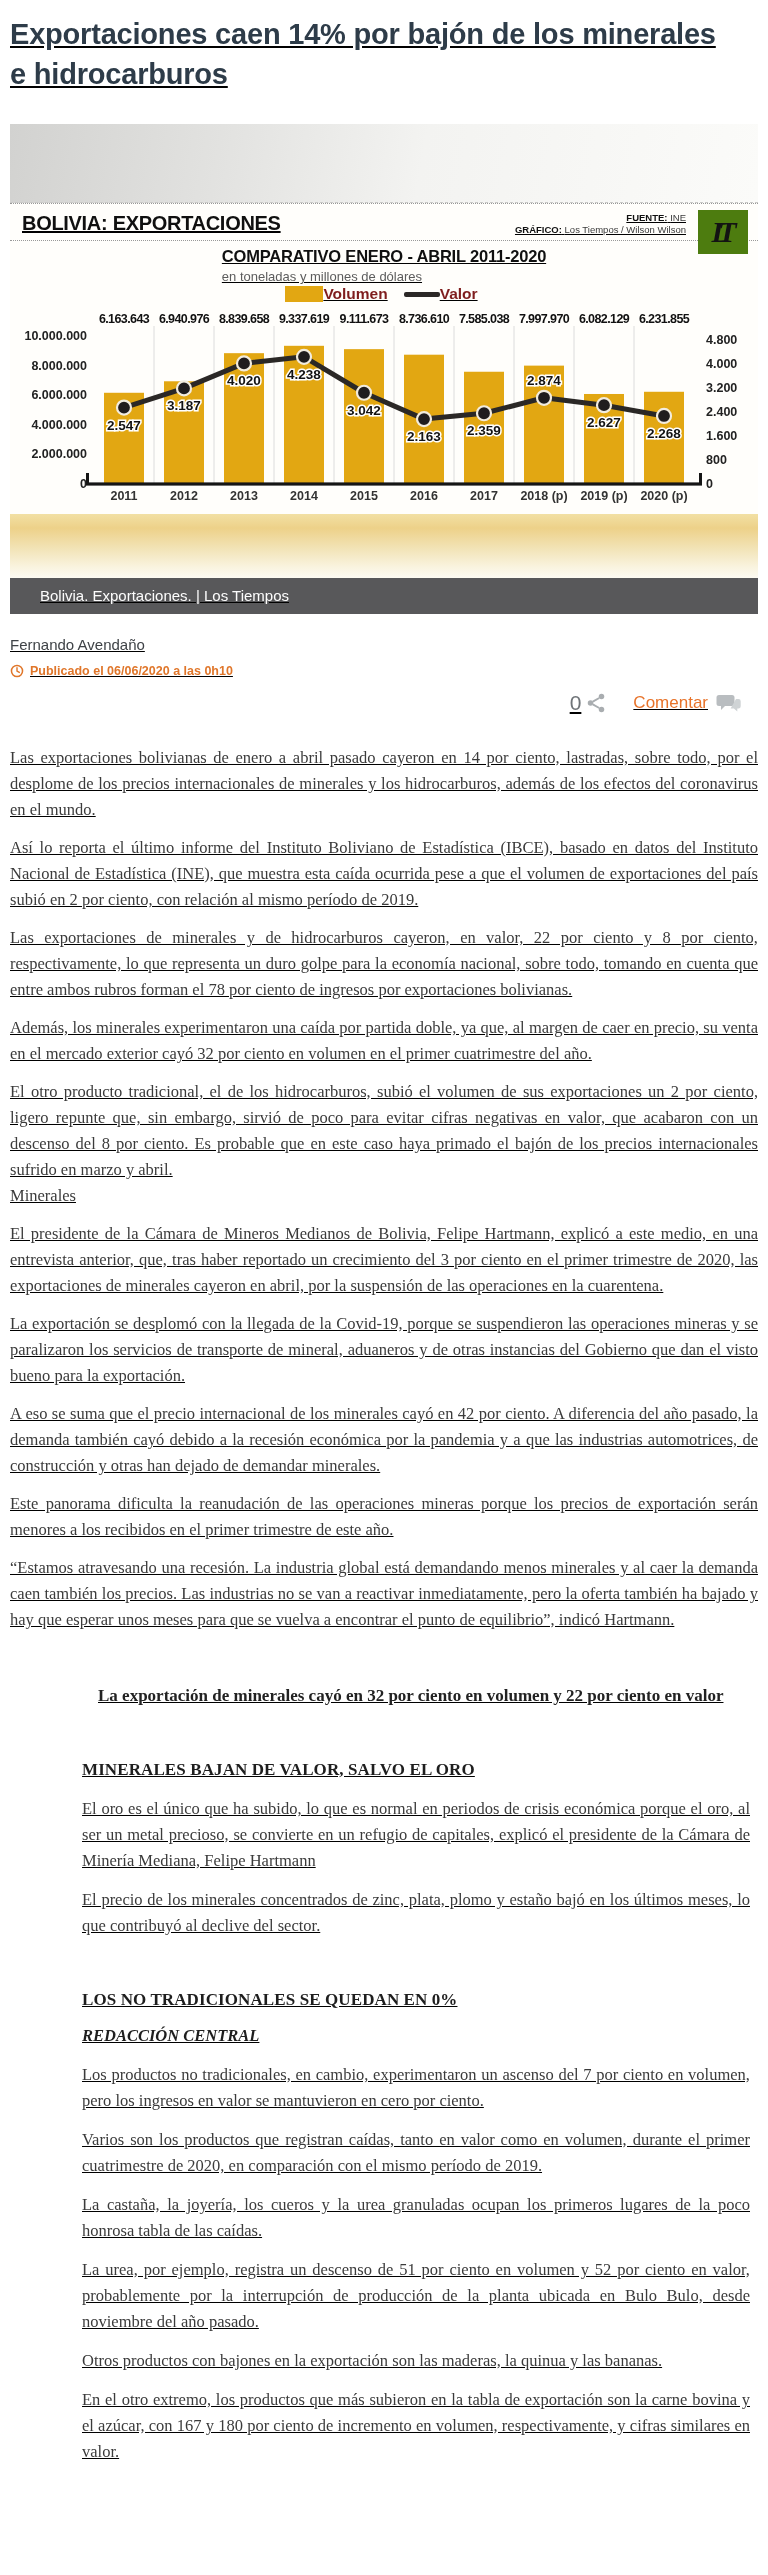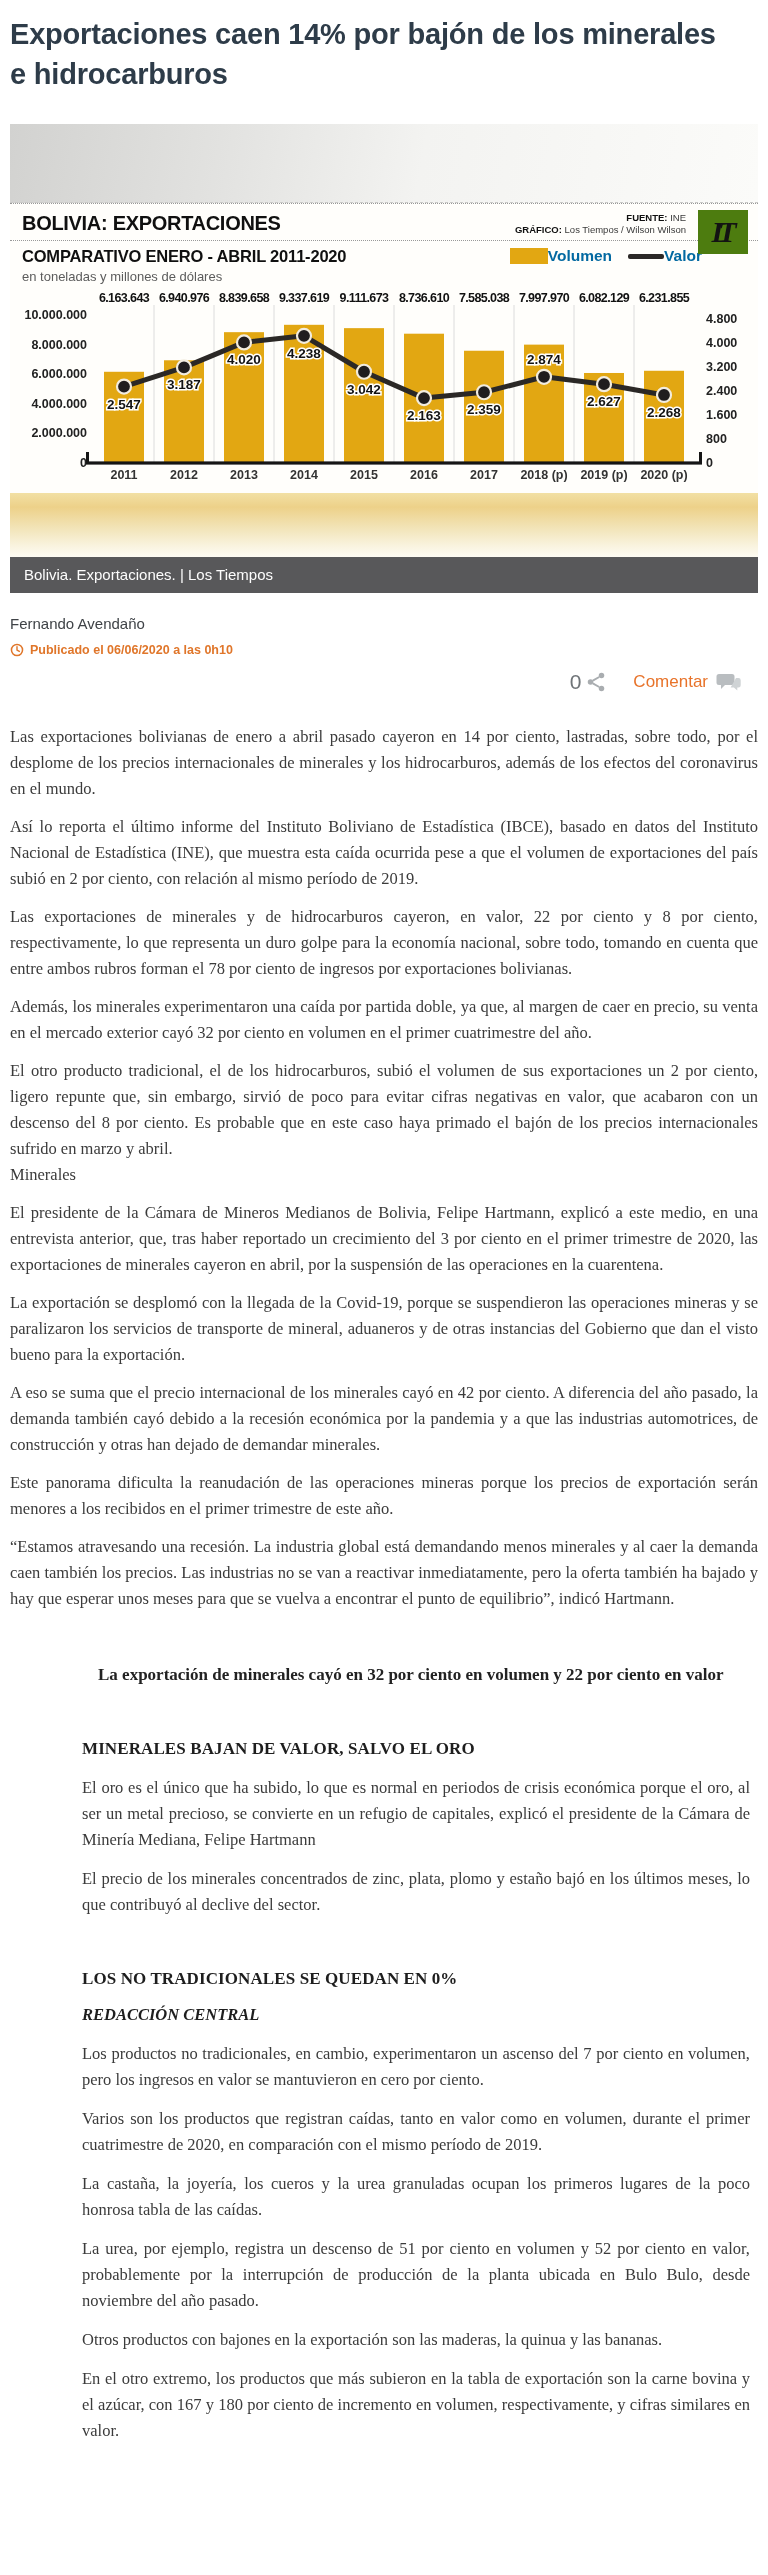--- a/index.html
+++ b/index.html
@@ -1,17 +1,17 @@
 <!DOCTYPE html>
 <html><head>
 <meta charset="utf-8">
 <style>
   html,body { margin:0; padding:0; background:#ffffff; }
   body { width:768px; font-family:"Liberation Sans", sans-serif; }
-  .page { padding:0 10px; }
+  .page { padding:0 10px;text-decoration:underline; }
 
   
   h1.article-title {
     font:700 29px/40px "Liberation Sans", sans-serif;
     color:#2e3c49; letter-spacing:-0.2px;
     margin:14px 0 0 0; padding-right:40px;
   }
 
   
   .chart-figure { margin:30px 0 0 0; }
@@ -27,35 +27,35 @@
   }
   .chart-title { font:800 20px/24px "Liberation Sans", sans-serif; letter-spacing:-0.3px; color:#101010; }
   .chart-source { text-align:right; font:400 9.5px/12px "Liberation Sans", sans-serif; color:#3a3a3a; margin-right:60px; padding-top:1px;margin-left:28px; }
   .chart-source b { font-weight:700; color:#111; }
   .lt-logo {
     position:absolute; top:6px; right:10px; width:50px; height:44px;
     background:#4d7c0f; color:#131313; display:flex; align-items:center; justify-content:center;
     font:900 30px/30px "Liberation Serif", serif; font-style:italic; letter-spacing:-11px;
     padding-right:9px; box-sizing:border-box;
   }
-  .chart-sub-row { display:flex; justify-content:space-between; align-items:flex-start; padding:6px 12px 0 12px; }
+  .chart-sub-row { display:flex; justify-content:space-between; align-items:center; padding:6px 12px 0 12px;flex-direction:column; }
   .chart-subtitle { font:700 16.5px/19px "Liberation Sans", sans-serif; letter-spacing:-0.2px; color:#101010; }
   .chart-note { font:400 13px/16px "Liberation Sans", sans-serif; color:#5c5c5c; margin-top:3px; }
-  .legend { display:flex; align-items:center; font:700 15.5px "Liberation Sans", sans-serif; color:#0369a1; margin-right:44px; padding-bottom:3px;margin-left:39px; }
+  .legend { display:flex; align-items:center; font:700 15.5px "Liberation Sans", sans-serif; color:#7f1d1d; margin-right:44px; padding-bottom:3px;margin-left:39px; }
   .legend .sw { display:inline-block; width:38px; height:16px; background:#e2a712; }
   .legend .ln { display:inline-block; width:36px; height:5px; background:#2b2826; border-radius:2px; margin-left:16px; }
   #chart-plot svg { display:block; }
 
   .band-bottom {
     height:64px;
     background:linear-gradient(180deg,#f2e0a4 0%,#edd189 22%,#f2e4b8 55%,#f9f3de 82%,#fdfbf3 100%);
   }
   .caption-bar {
     height:36px; background:#58585a; color:#fdfdfd;
-    font:400 15px/36px "Liberation Sans", sans-serif; padding:0 14px;
+    font:400 15px/36px "Liberation Sans", sans-serif; padding:0 30px;
   }
 
   
   .byline { margin-top:22px; font:400 15px/18px "Liberation Sans", sans-serif; color:#3f4347; }
   .pub-row { margin-top:9px; display:flex; align-items:center; gap:6px; color:#e0762a; font:700 12.5px/16px "Liberation Sans", sans-serif; }
   .share-row { display:flex; justify-content:flex-end; align-items:center; margin-top:12px; padding-right:16px; }
   .share-count { font:400 21px/24px "Liberation Sans", sans-serif; color:#6f7478; margin-right:4px; }
   .comment-link { font:400 17px/22px "Liberation Sans", sans-serif; color:#e8732a; margin:0 8px 0 26px; text-decoration:none; cursor:pointer; }
 
   

